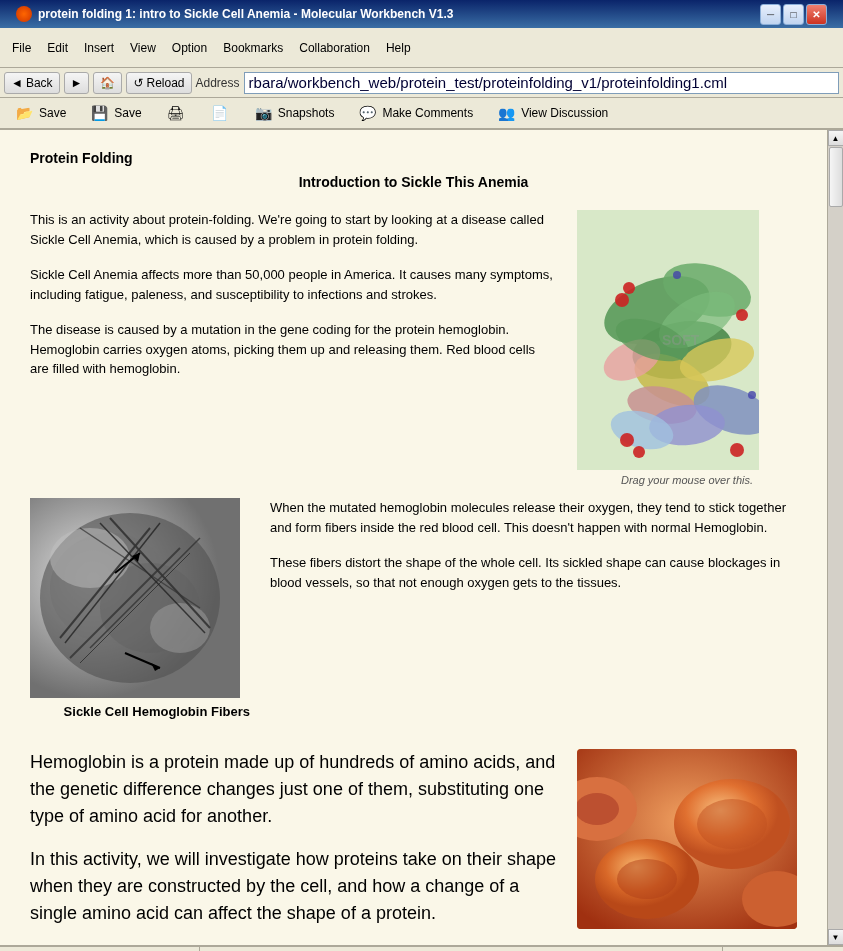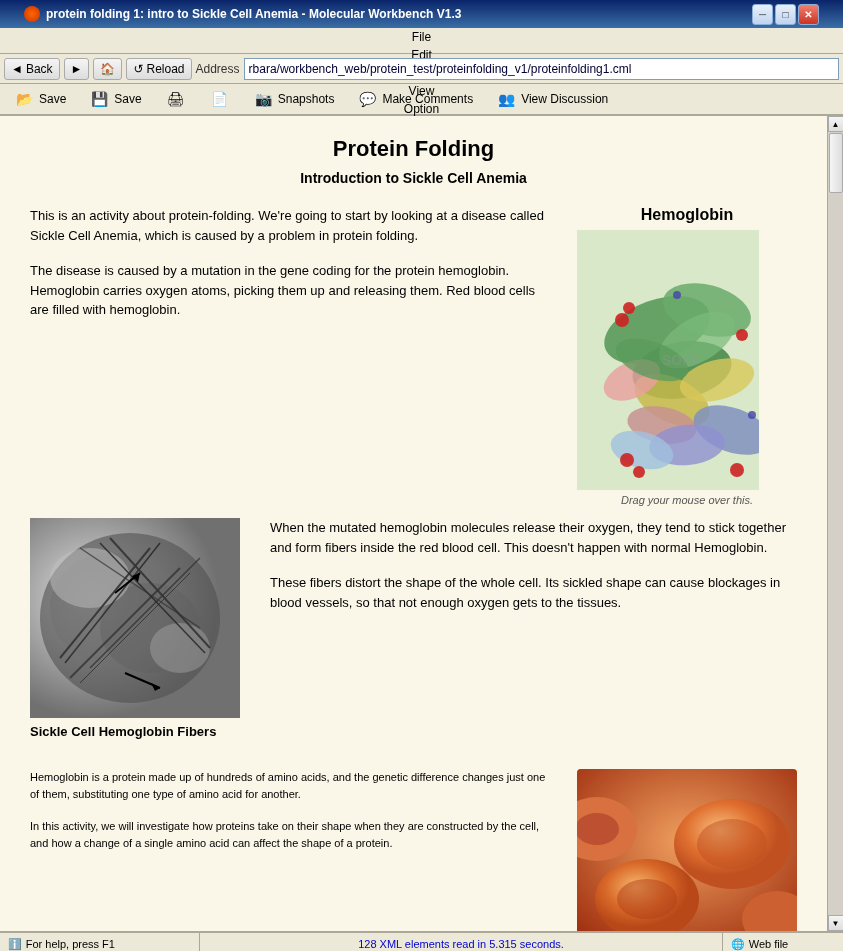--- a/index.html
+++ b/index.html
@@ -12,21 +12,21 @@
       overflow: hidden;
     }
 
     
     .title-bar {
       background: linear-gradient(to bottom, #0a246a, #3a6ea5);
       height: 28px;
       display: flex;
       align-items: center;
       justify-content: space-between;
-      padding: 0 24px;
+      padding: 0 16px;
       color: white;
       font-size: 12px;
       font-weight: bold;
     }
     .title-bar-left {
       display: flex;
       align-items: center;
       gap: 6px;
     }
     .title-icon {
@@ -46,26 +46,25 @@
       background: linear-gradient(to bottom, #e8f0fc, #c0d4f0);
       cursor: pointer;
       display: flex; align-items: center; justify-content: center;
       font-size: 10px; color: #333;
     }
     .win-btn.close { background: linear-gradient(to bottom, #f08070, #cc3322); color: white; }
 
     
     .menu-bar {
       background: #ece9d8;
-      height: 26px;
+      height: 40px;
       display: flex;
       align-items: center;
       padding: 0 4px;
       border-bottom: 1px solid #aca899;
-      flex-direction: column;
     }
     .menu-item {
       padding: 2px 8px;
       font-size: 12px;
       cursor: pointer;
       color: #000;
     }
 
     
     .nav-bar {
@@ -92,21 +91,21 @@
     }
     .address-label {
       font-size: 12px;
       color: #333;
     }
     .address-input {
       flex: 1;
       height: 22px;
       border: 1px solid #7f9db9;
       padding: 1px 4px;
-      font-size: 12px;
+      font-size: 15px;
       background: white;
       color: #000033;
     }
 
     
     .toolbar {
       background: #ece9d8;
       height: 32px;
       display: flex;
       align-items: center;
@@ -167,22 +166,22 @@
       width: 14px;
       height: 60px;
       margin: 1px;
       background: linear-gradient(to right, #f5f5f5, #ddd);
       border: 1px solid #aaa;
       border-radius: 2px;
     }
 
     
     .page-title {
-      text-align: center;
-      font-size: 22px;
+      text-align: left;
+      font-size: 14px;
       font-weight: bold;
       color: #000;
       margin-bottom: 8px;
     }
     .page-subtitle {
       text-align: center;
       font-size: 14px;
       font-weight: bold;
       color: #000;
       margin-bottom: 20px;
@@ -227,21 +226,21 @@
     }
 
     
     .sickle-section {
       display: flex;
       gap: 20px;
       margin-bottom: 30px;
     }
     .sickle-img-container {
       width: 220px;
-      text-align: left;
+      text-align: right;
     }
     .sickle-img {
       width: 210px;
       height: 200px;
       background: #888;
       position: relative;
       overflow: hidden;
     }
     .sickle-caption {
       font-size: 13px;
@@ -259,21 +258,21 @@
       margin-bottom: 16px;
     }
 
     
     .bottom-section {
       display: flex;
       gap: 20px;
     }
     .bottom-text {
       flex: 1;
-      font-size: 11px;
+      font-size: 18px;
       line-height: 1.5;
       color: #000;
     }
     .bottom-text p {
       margin-bottom: 16px;
     }
 
     
     .status-bar {
       height: 24px;
@@ -404,29 +403,29 @@
   <div class="tool-btn">
     <div class="tool-icon">👥</div>
     <span>View Discussion</span>
   </div>
 </div>
 
 <div class="content-area">
   <div class="page-content">
 
     <div class="page-title">Protein Folding</div>
-    <div class="page-subtitle">Introduction to Sickle Cell Anemia</div>
+    <div class="page-subtitle">Introduction to Sickle This Anemia</div>
 
     <div class="intro-section">
       <div class="intro-text">
         <p>This is an activity about protein-folding. We're going to start by looking at a disease called Sickle Cell Anemia, which is caused by a problem in protein folding.</p>
+        <p>Sickle Cell Anemia affects more than 50,000 people in America. It causes many symptoms, including fatigue, paleness, and susceptibility to infections and strokes.</p>
         <p>The disease is caused by a mutation in the gene coding for the protein hemoglobin. Hemoglobin carries oxygen atoms, picking them up and releasing them. Red blood cells are filled with hemoglobin.</p>
       </div>
       <div class="hemoglobin-section">
-        <div class="hemoglobin-label">Hemoglobin</div>
         <div class="hemoglobin-img">
           
           <svg class="hemo-svg" viewBox="0 0 210 260">
 
             <rect width="210" height="260" fill="#d8e8c8"></rect>
 
             <ellipse cx="80" cy="100" rx="55" ry="30" fill="#5a9a5a" opacity="0.9" transform="rotate(-20 80 100)"></ellipse>
             <ellipse cx="130" cy="80" rx="45" ry="25" fill="#6aaa6a" opacity="0.85" transform="rotate(15 130 80)"></ellipse>
             <ellipse cx="105" cy="140" rx="50" ry="28" fill="#4a8a4a" opacity="0.9" transform="rotate(-10 105 140)"></ellipse>
 

